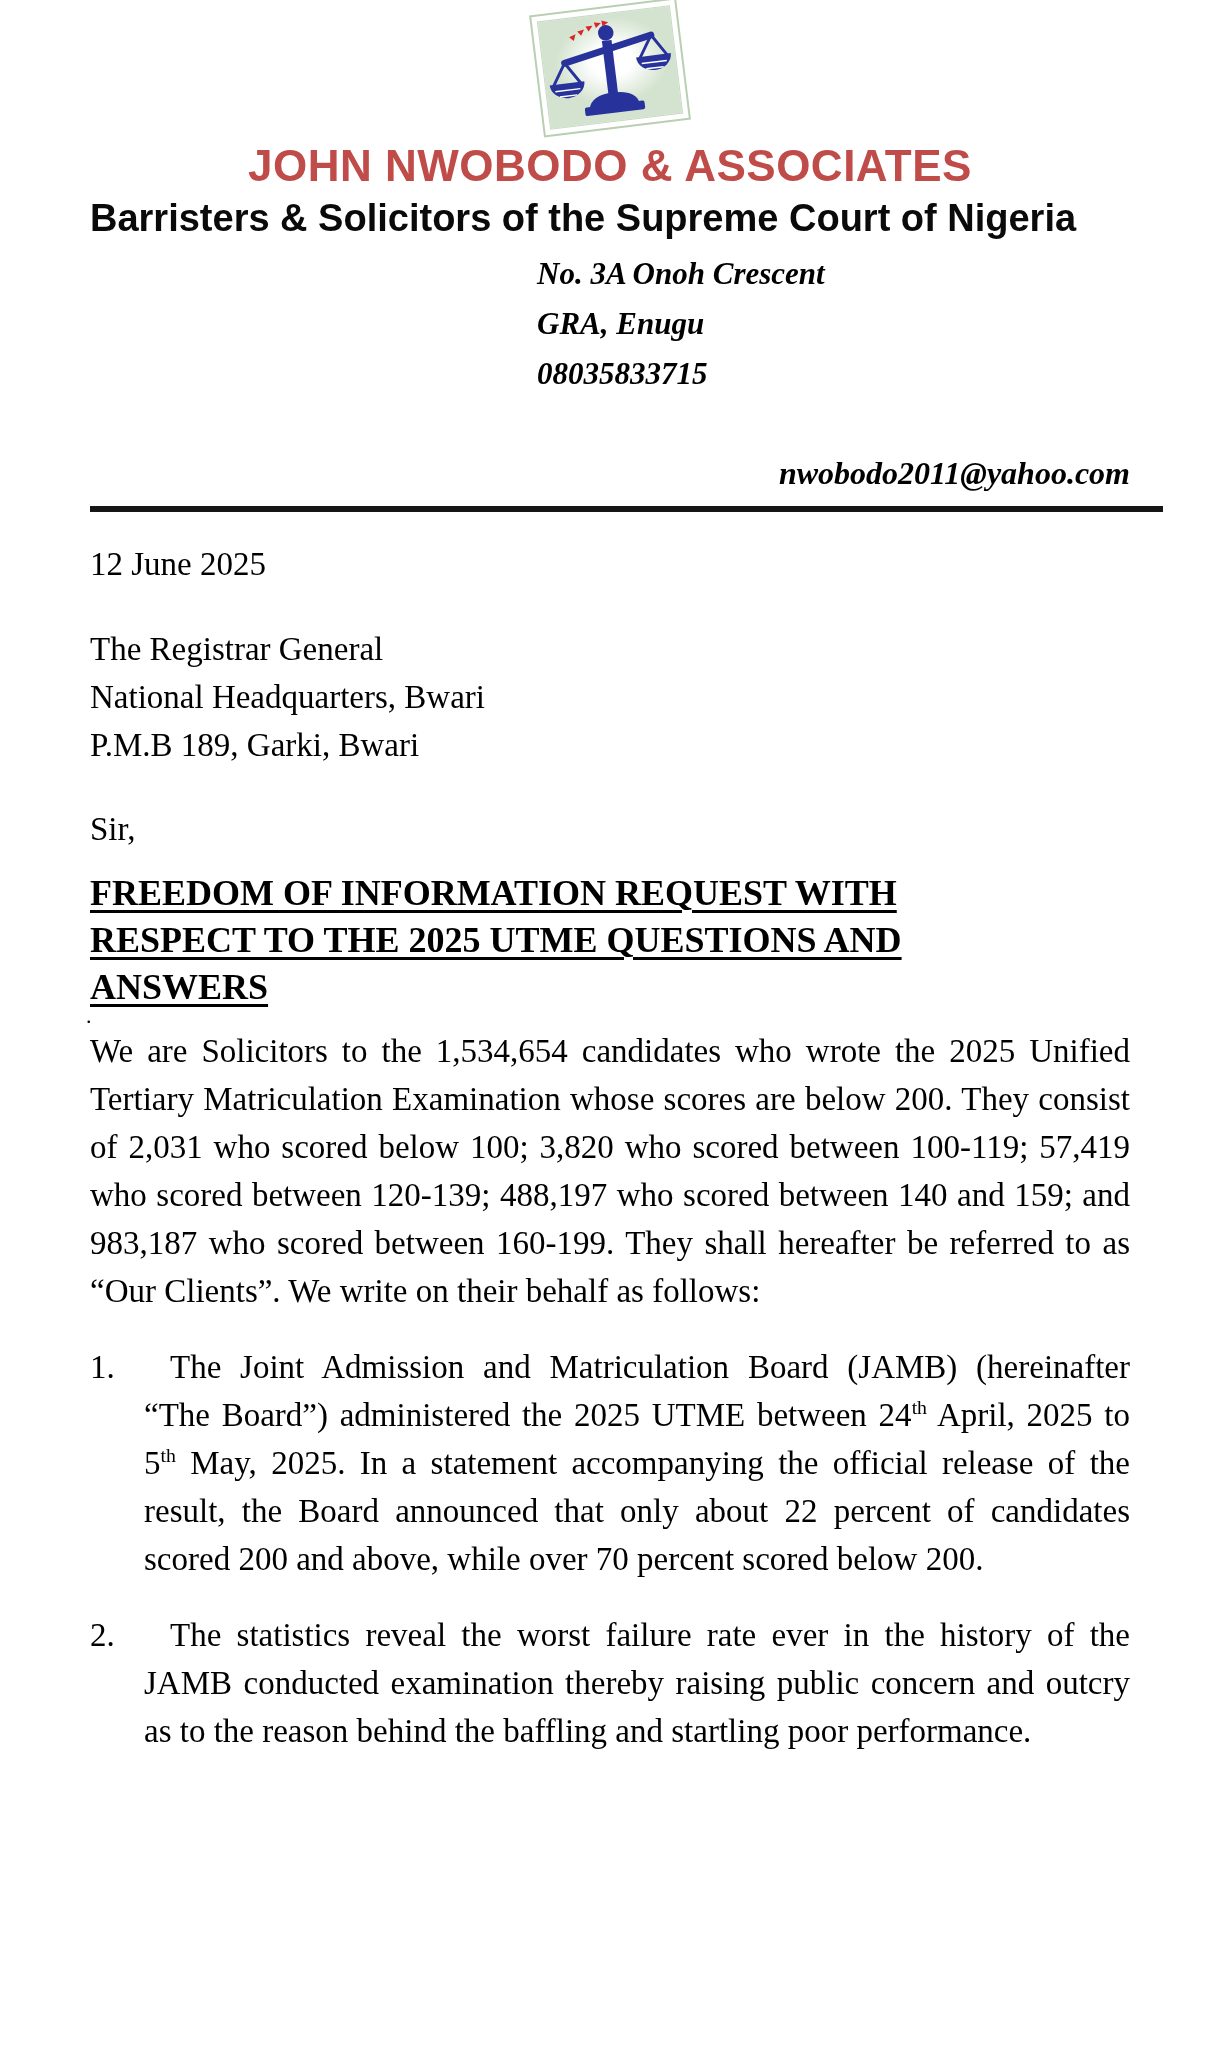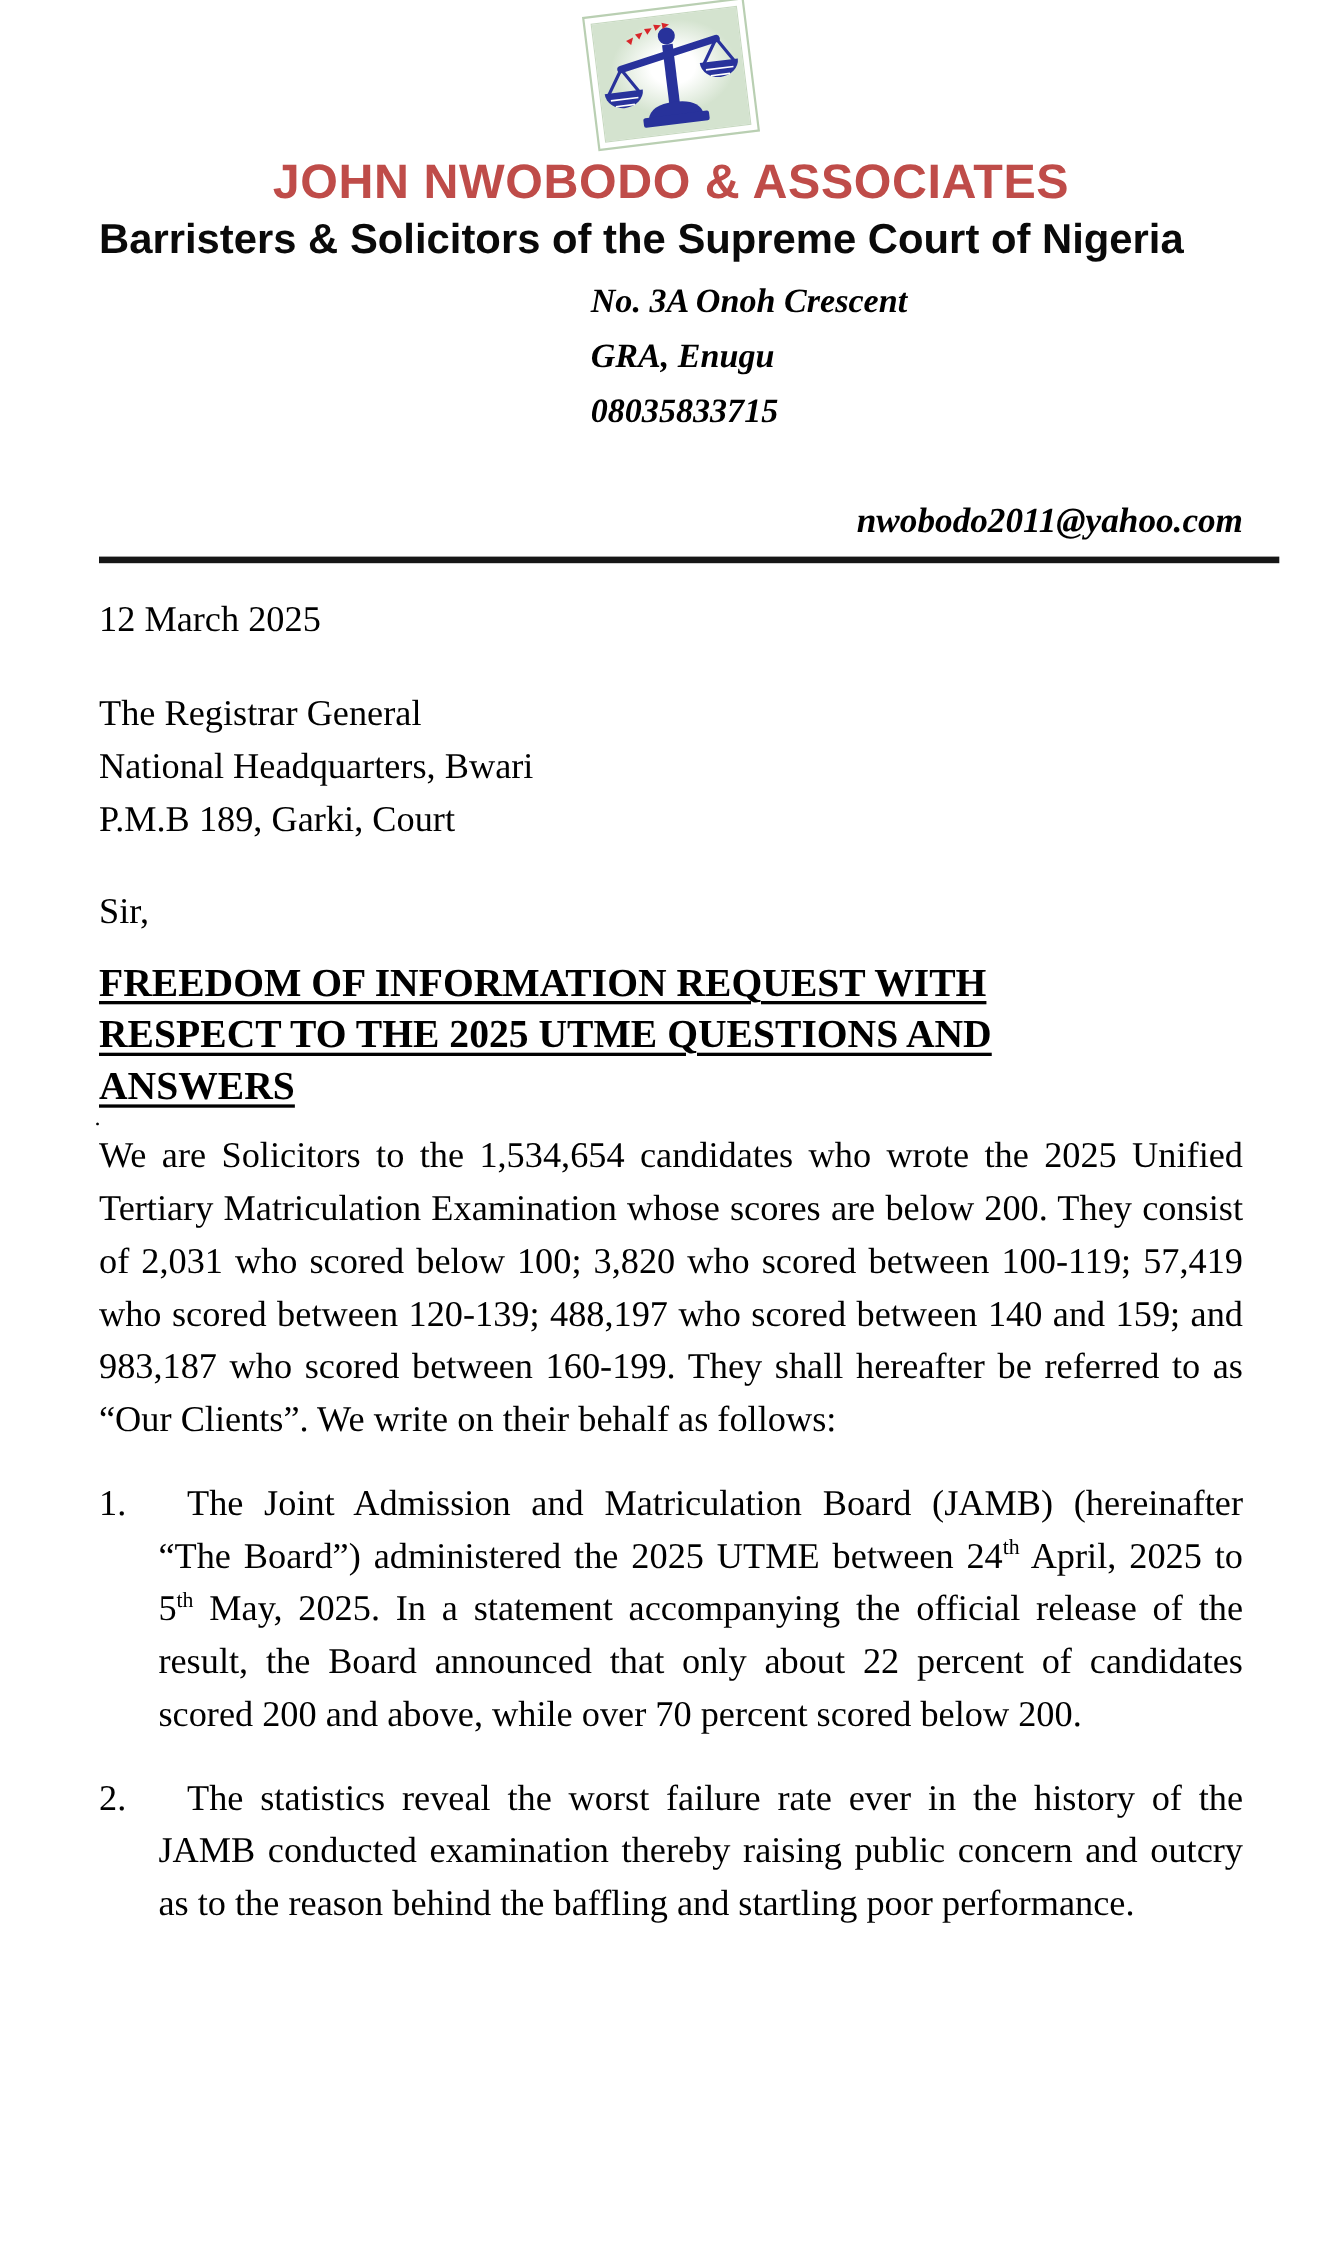--- a/index.html
+++ b/index.html
@@ -152,26 +152,26 @@
 
   <div class="addr-block">
     <div>No. 3A Onoh Crescent</div>
     <div>GRA, Enugu</div>
     <div>08035833715</div>
   </div>
 
   <div class="email-line">nwobodo2011@yahoo.com</div>
   <hr class="head-rule">
 
-  <div class="date-line">12 March 2025</div>
+  <div class="date-line">12 June 2025</div>
 
   <div class="recipient">
     <div>The Registrar General</div>
     <div>National Headquarters, Bwari</div>
-    <div>P.M.B 189, Garki, Court</div>
+    <div>P.M.B 189, Garki, Bwari</div>
   </div>
 
   <div class="salutation">Sir,</div>
 
   <div class="subject">
     <span class="subject-line">FREEDOM OF INFORMATION REQUEST WITH</span>
     <span class="subject-line">RESPECT TO THE 2025 UTME QUESTIONS AND</span>
     <span class="subject-line">ANSWERS</span>
   </div>
 

